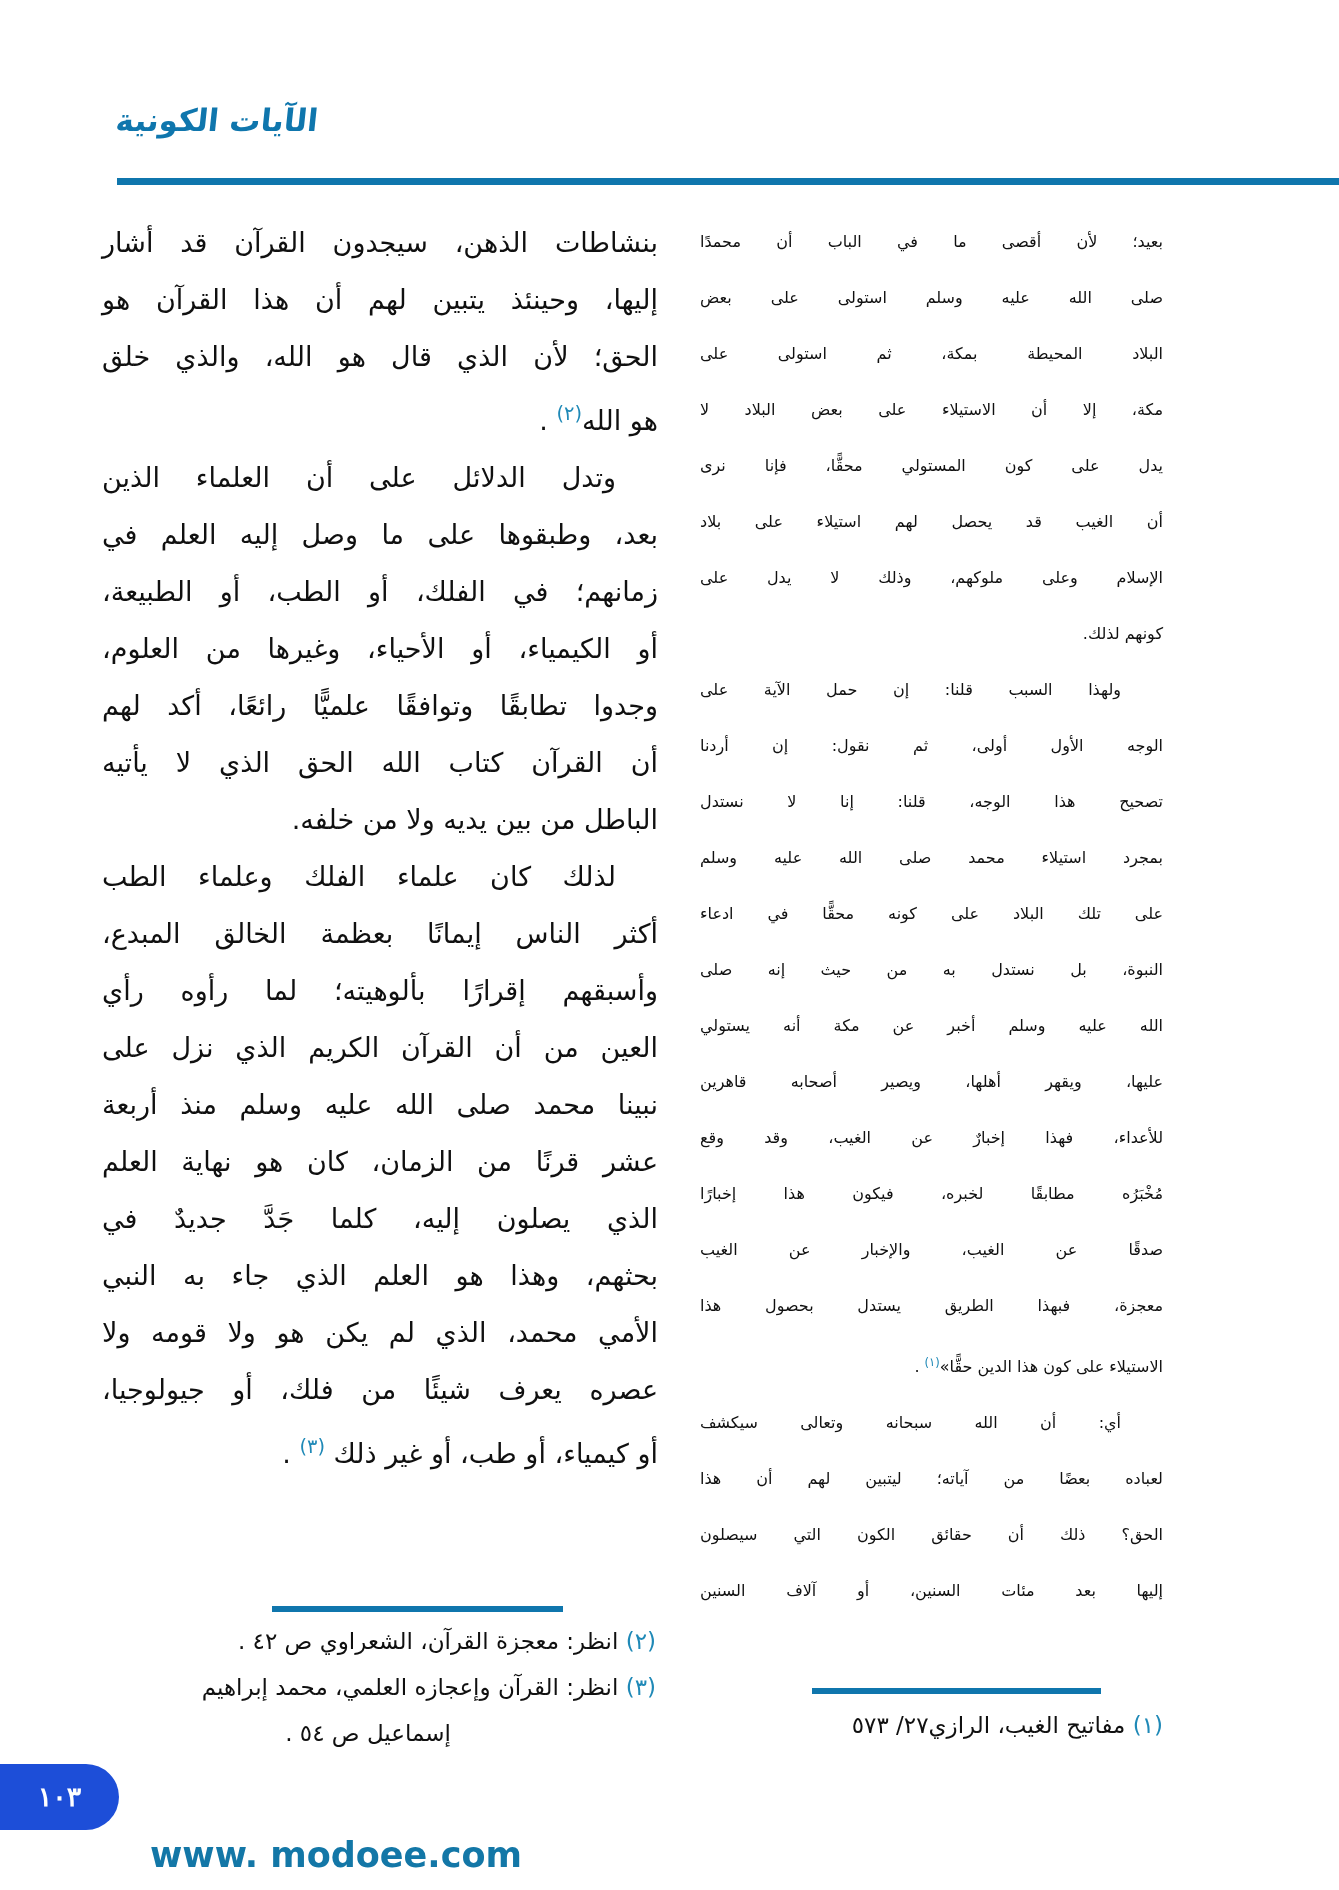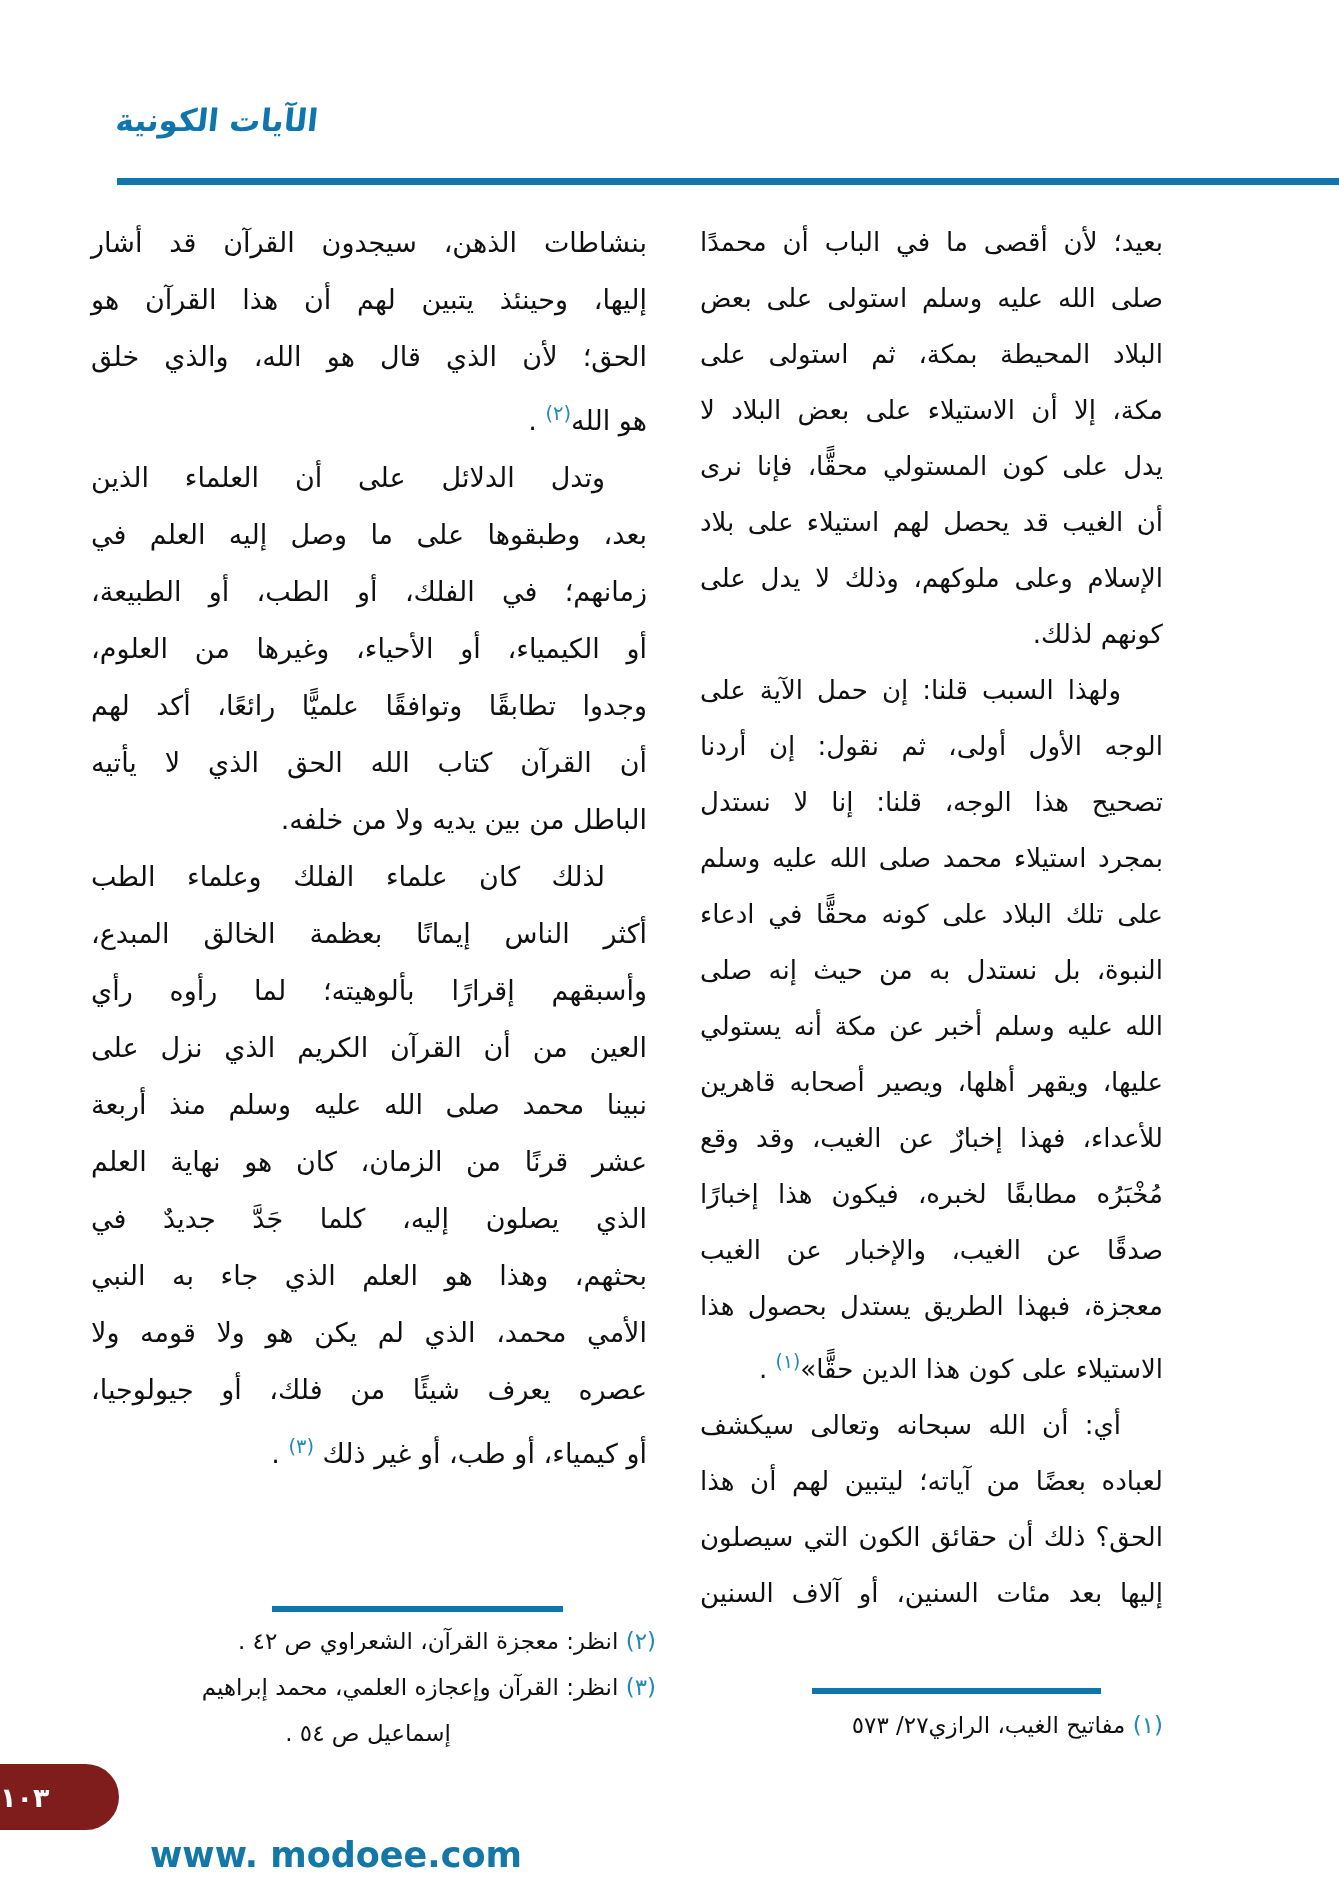--- a/index.html
+++ b/index.html
@@ -31,22 +31,22 @@
     left:117px; top:178px;
     width:1222px; height:7px;
     background:#0f76ad;
   }
   
   .col{
     position:absolute;
     direction:rtl;
     text-align:justify;
   }
-  .col-right{ left:700px; top:214px; width:463px; font-size:26px; line-height:56px; }
-  .col-left { left:91px;  top:214px; width:556px; font-size:27px; line-height:57px; }
+  .col-right{ left:700px; top:214px; width:463px; font-size:16px; line-height:56px; }
+  .col-left { left:102px;  top:214px; width:556px; font-size:27px; line-height:57px; }
   .line{
     text-align:justify;
     text-align-last:justify;
     text-justify:inter-word;
     white-space:normal;
     overflow:visible;
   }
   .line.indent{ padding-right:42px; }
   .line.end{ text-align-last:right; }
   .fnmark{
@@ -67,23 +67,23 @@
   }
   .fn-right{ left:700px; top:1702px; width:463px; }
   .fn-left { left:88px;  top:1618px; width:568px; }
   .fnnum{ color:#1f89b7; }
   .fn-cont{ padding-right:205px; }
   
   .page-badge{
     position:absolute;
     left:0; top:1764px;
     width:119px; height:66px;
-    background:#7f1d1d;
+    background:#1d4ed8;
     border-radius:0 33px 33px 0;
-    display:flex; align-items:center; 
+    display:flex; align-items:center; justify-content:center;font-family:Liberation Serif, serif;
   }
   .page-number{
     color:#ffffff;
     font-size:27px;
     font-weight:bold;
     letter-spacing:6px;
     direction:rtl;
   }
   .website-url{
     position:absolute;

